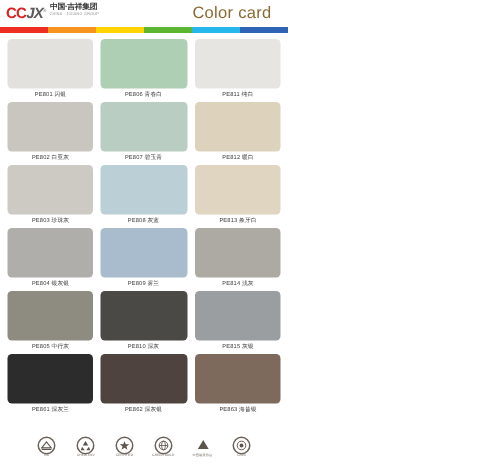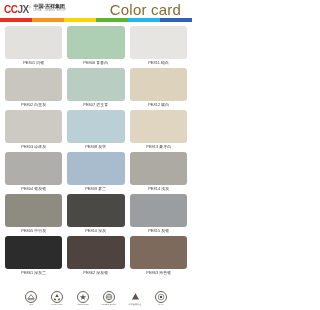--- a/index.html
+++ b/index.html
@@ -18,38 +18,38 @@
     padding:0 5px 0 4px;
     box-sizing:border-box;
     background:#ffffff;
   }
   .logo{display:flex;align-items:flex-start;gap:2px;}
   .logo-mark{
     font-size:10px;font-weight:bold;letter-spacing:-0.5px;
     line-height:11px;
   }
   .logo-cc{color:#d92220;}
-  .logo-jx{color:#5a5a5a;}
+  .logo-jx{color:#5a5a5a;font-style:italic;}
   .logo-reg{font-size:3px;color:#9a9a9a;vertical-align:super;}
   .logo-cn{
     display:flex;flex-direction:column;justify-content:center;
     margin-left:1px;
   }
   .logo-cn-top{
     font-size:5.2px;font-weight:bold;color:#333;line-height:6px;
     letter-spacing:-0.2px;white-space:nowrap;
   }
   .logo-cn-bot{
     font-size:2.6px;color:#8c8c8c;line-height:3px;
     letter-spacing:0.2px;white-space:nowrap;
     transform:scaleX(0.95);transform-origin:left center;
   }
   .header-title{
     margin-left:auto;
-    font-size:15px;color:#8a6a32;
+    font-size:11px;color:#8a6a32;
     letter-spacing:0.2px;
     padding-right:6px;
   }
 
   
   .rainbow{display:flex;height:4px;width:100%;}
   .rainbow span{display:block;height:100%;}
 
   
   .grid{

